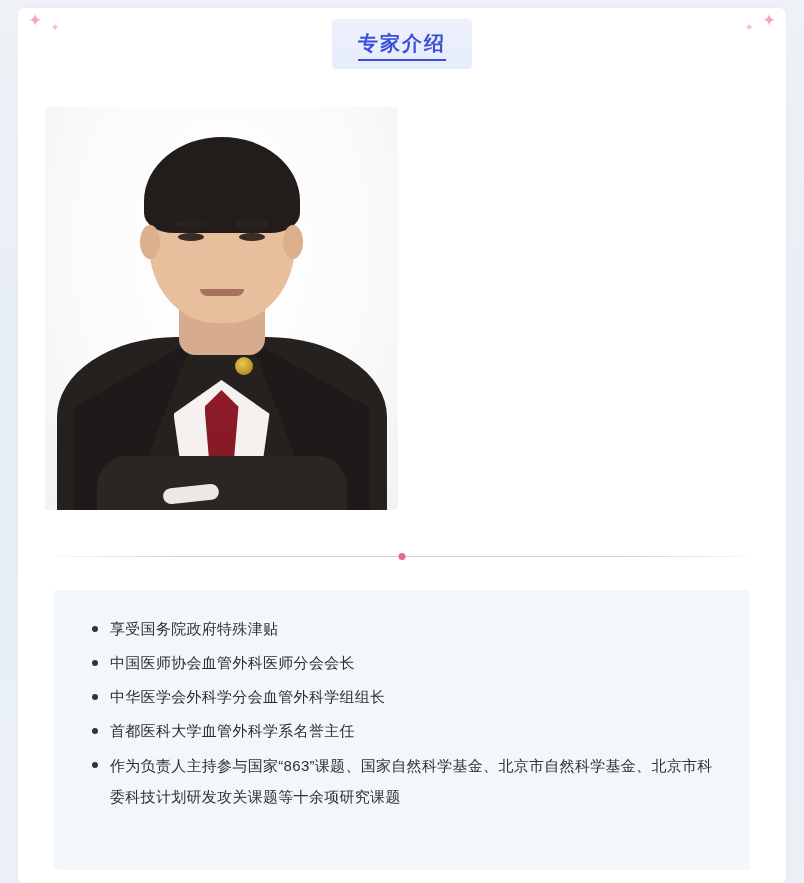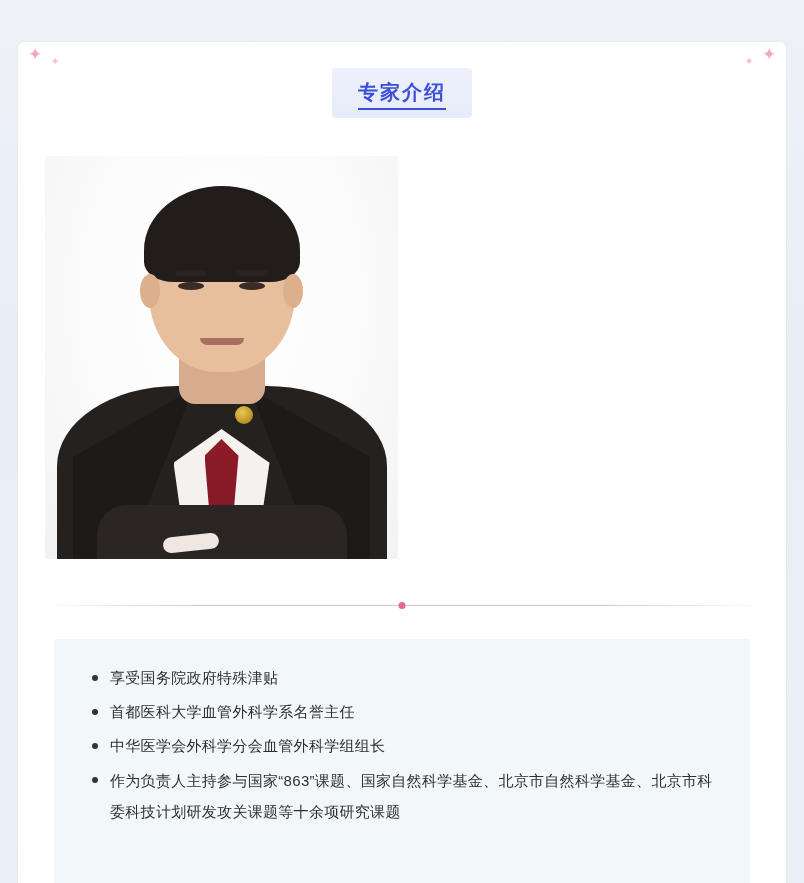--- a/index.html
+++ b/index.html
@@ -39,22 +39,21 @@
   }
   .corner.tl { left: 6px;  top: 2px; }
   .corner.tr { right: 6px; top: 2px; }
   .corner.tl2 { left: 26px; top: 8px; font-size: 11px; color:#f7bdd1;}
   .corner.tr2 { right: 26px; top: 8px; font-size: 11px; color:#f7bdd1;}
 
   
   .title-wrap {
     display: flex;
     justify-content: center;
-    padding-top: 26px;
-    margin-top: 34px;
+    padding-top: 11px;
   }
   .title-pill {
     background: linear-gradient(180deg, #eef1fb 0%, #e6ecfb 100%);
     color: #3b4fd8;
     font-size: 20px;
     font-weight: bold;
     letter-spacing: 2px;
     padding: 11px 26px 12px 26px;
     border-radius: 4px;
     position: relative;
@@ -340,20 +339,21 @@
 
     </div>
 
     <div class="divider">
       <span class="dot"></span>
     </div>
 
     <div class="list-panel">
       <ul class="bullets">
         <li>享受国务院政府特殊津贴</li>
+        <li>中国医师协会血管外科医师分会会长</li>
+        <li>中华医学会外科学分会血管外科学组组长</li>
         <li>首都医科大学血管外科学系名誉主任</li>
-        <li>中华医学会外科学分会血管外科学组组长</li>
         <li class="multi">作为负责人主持参与国家“863”课题、国家自然科学基金、北京市自然科学基金、北京市科委科技计划研发攻关课题等十余项研究课题</li>
       </ul>
     </div>
 
   </div>
 </div>
 
 </body></html>

